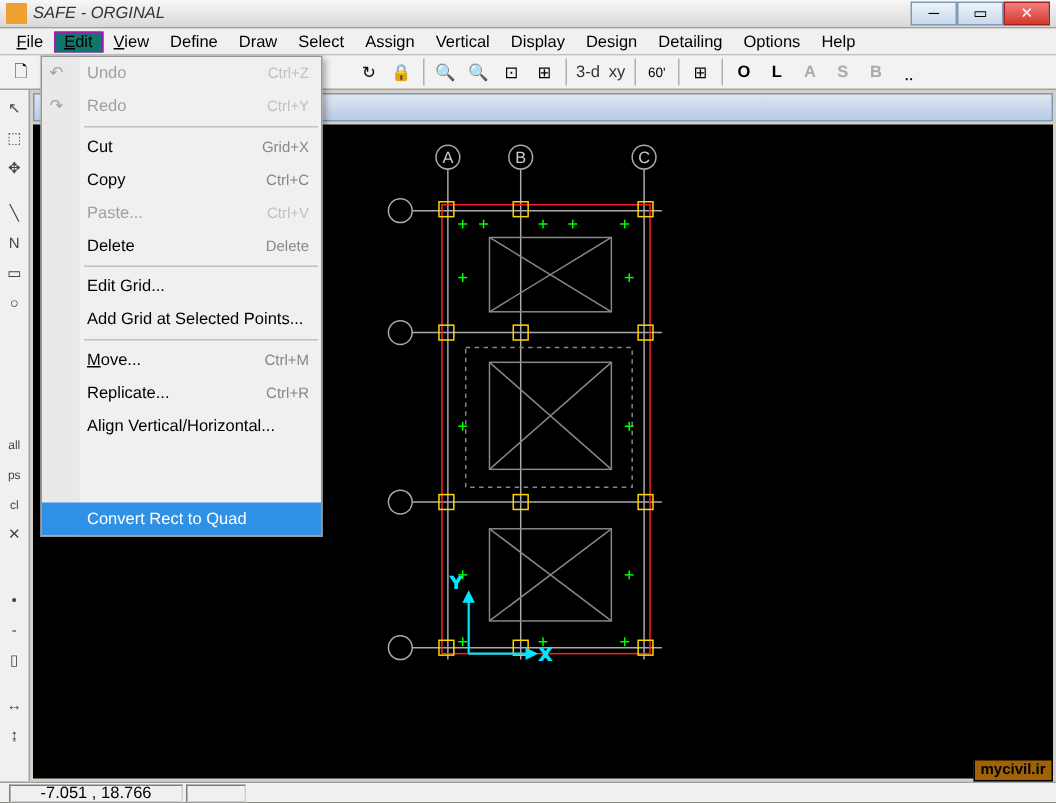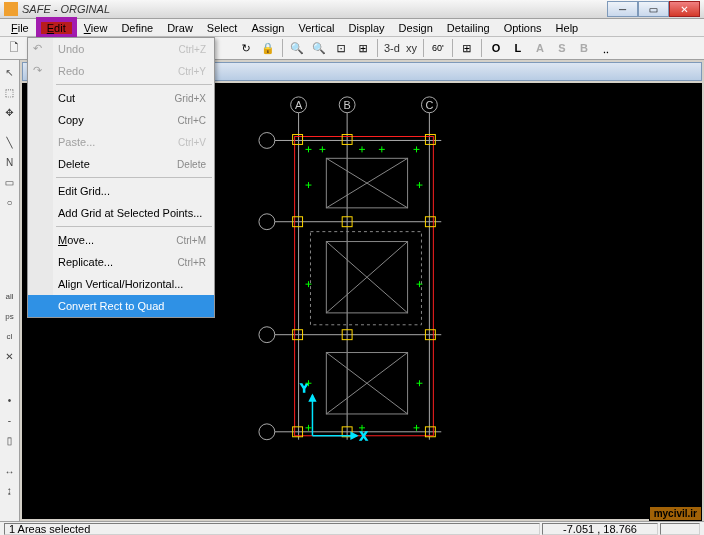--- a/index.html
+++ b/index.html
@@ -9,41 +9,41 @@
 .titlebar .icon { width: 14px; height: 14px; background: #f0a030; margin-right: 4px; }
 .titlebar .title { flex: 1; font-size: 11px; color: #333; font-style: italic; }
 .winbtns { display: flex; gap: 0; }
 .winbtn { width: 31px; height: 16px; display: flex; align-items: center; justify-content: center; font-size: 10px; }
 .winbtn.min, .winbtn.max { background: linear-gradient(#eef3f9,#c9d8ec); border:1px solid #7e99b9; }
 .winbtn.close { background: linear-gradient(#f08080,#d43a2a); border:1px solid #a02020; color:#fff; }
 
 .menubar { height: 18px; background: #f0f0f0; display: flex; align-items: center; padding: 0 4px; border-bottom: 1px solid #c0c0c0; }
 .menubar .menu-item { padding: 1px 7px; color: #000; cursor: default; }
 .menubar .menu-item u { text-decoration: underline; }
-.menubar .menu-item.open { background: #b91c1c; border: 5px solid #a21caf; padding: 0 6px; }
+.menubar .menu-item.open { background: #0f766e; border: 1px solid #a21caf; padding: 0 6px; }
 
 .toolbar { height: 23px; background: #f2f2f2; border-bottom: 1px solid #a0a0a0; display: flex; align-items: center; padding: 0 4px; gap: 2px; }
 .tbtn { width: 20px; height: 20px; display:flex; align-items:center; justify-content:center; border:1px solid transparent; }
 .tsep { width:1px; height:18px; background:#b0b0b0; margin:0 2px;}
 .viewtxt { font-size:11px; color:#333; padding:0 2px;}
 
 .workspace { position: absolute; top: 60px; left: 0; right: 0; bottom: 14px; display:flex; }
 .tooltab { width: 20px; background: #f0f0f0; border-right:1px solid #a0a0a0; padding-top:4px; display:flex; flex-direction:column; gap:4px; align-items:center;}
 .tooltab .tt { width:16px; height:16px; display:flex; align-items:center; justify-content:center; font-size:10px; color:#444;}
 
 .inner { position:relative; flex:1; background:#d4d0c8; }
 .mdiheader { height:19px; background: linear-gradient(#dde6f2,#b8cce4); border:1px solid #7e99b9; margin:2px;}
 .canvas { position:absolute; top:23px; left:2px; right:2px; bottom:2px; background:#000; overflow:hidden;}
 
 .dropdown { position:absolute; left:27px; top:37px; width:188px; background:#f0f0f0; border:1px solid #979797; box-shadow:2px 2px 4px rgba(0,0,0,0.3); z-index:100;}
 .dd-gutter { position:absolute; left:0; top:0; bottom:0; width:25px; background:#e9e9e9;}
 .dd-item { position:relative; height:22px; display:flex; align-items:center; padding-left:30px; padding-right:8px;}
 .dd-item.disabled { color:#a0a0a0; }
 .dd-item.sep { height:1px; background:#c0c0c0; margin:2px 2px 2px 28px; padding:0;}
-.dd-item.highlight { background:#2f91e5; color:#fff; }
+.dd-item.highlight { background:#2f91e5; color:#fff;margin-top:40px; }
 .dd-item .label { flex:1; }
 .dd-item .shortcut { color:#888; font-size:10px;}
 .dd-item.disabled .shortcut { color:#c0c0c0;}
 .dd-item .icon { position:absolute; left:5px; width:14px; height:14px;}
 
 .statusbar { position:absolute; bottom:0; left:0; right:0; height:14px; background:#f0f0f0; border-top:1px solid #a0a0a0; display:flex; align-items:center; font-size:10px; padding:0 4px;}
 .statusbar .sleft { flex:1; border:1px inset #d0d0d0; padding:0 4px; height:12px; display:flex; align-items:center;}
 .statusbar .scoords { border:1px inset #d0d0d0; padding:0 20px; height:12px; display:flex; align-items:center; margin-left:2px;}
 .watermark { position:absolute; right:2px; bottom:14px; background:#a16207; padding:1px 4px; font-size:10px; font-weight:bold; border:1px solid #000;margin-left:32px;}
 
@@ -292,18 +292,17 @@
   </div>
   <div class="dd-item">
     <span class="label">Align Vertical/Horizontal...</span>
   </div>
   <div class="dd-item highlight">
     <span class="label">Convert Rect to Quad</span>
   </div>
 </div>
 
 <div class="statusbar">
-  <div class="sleft">1 Areas selected</div>
   <div class="scoords">-7.051 , 18.766</div>
   <div style="width:40px; height:12px; border:1px inset #d0d0d0; margin-left:2px;"></div>
 </div>
 
 <div class="watermark">mycivil.ir</div>
 
 </body></html>

